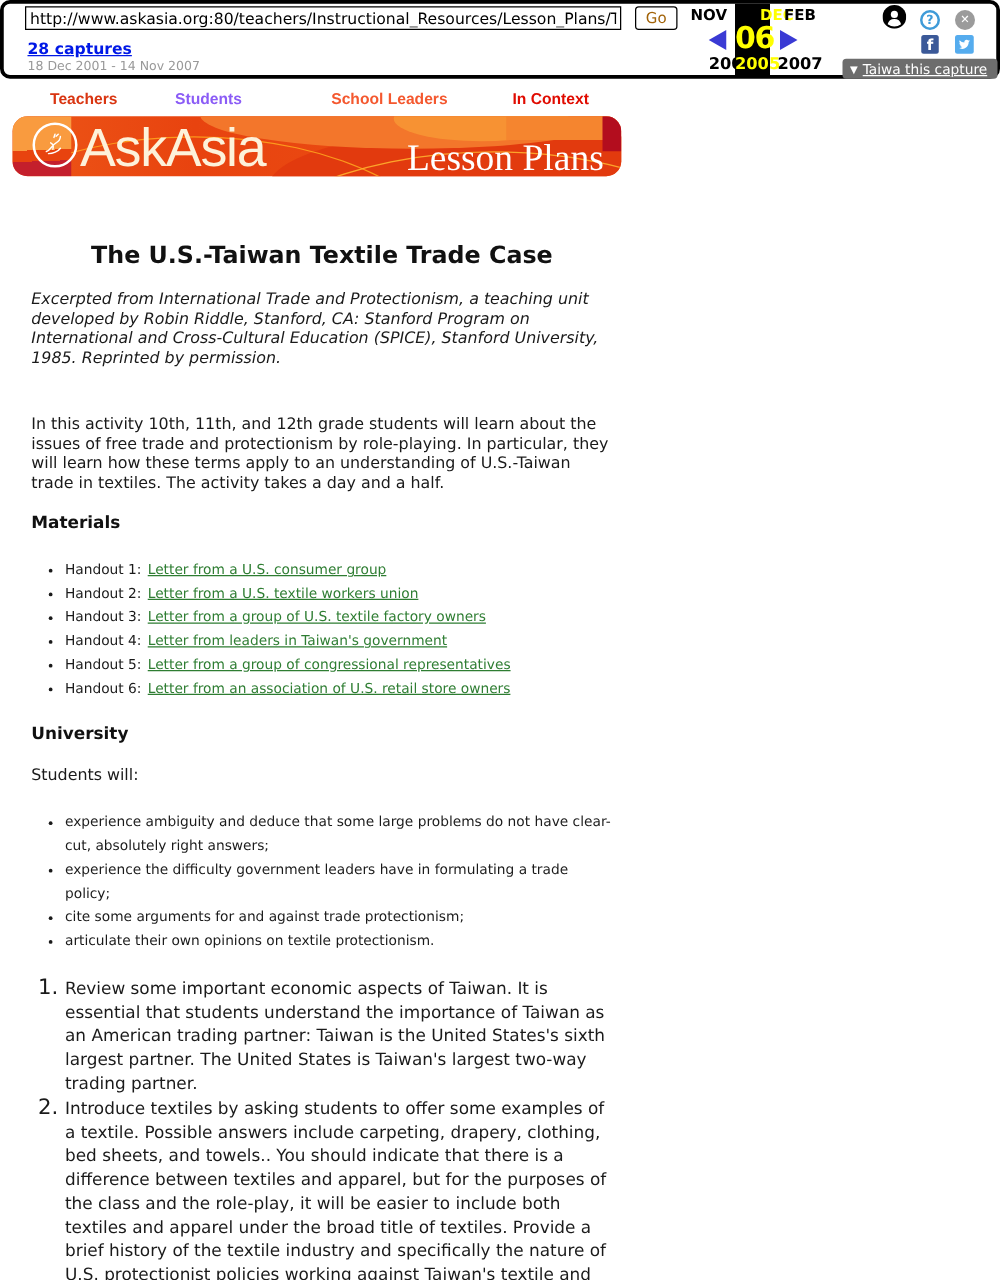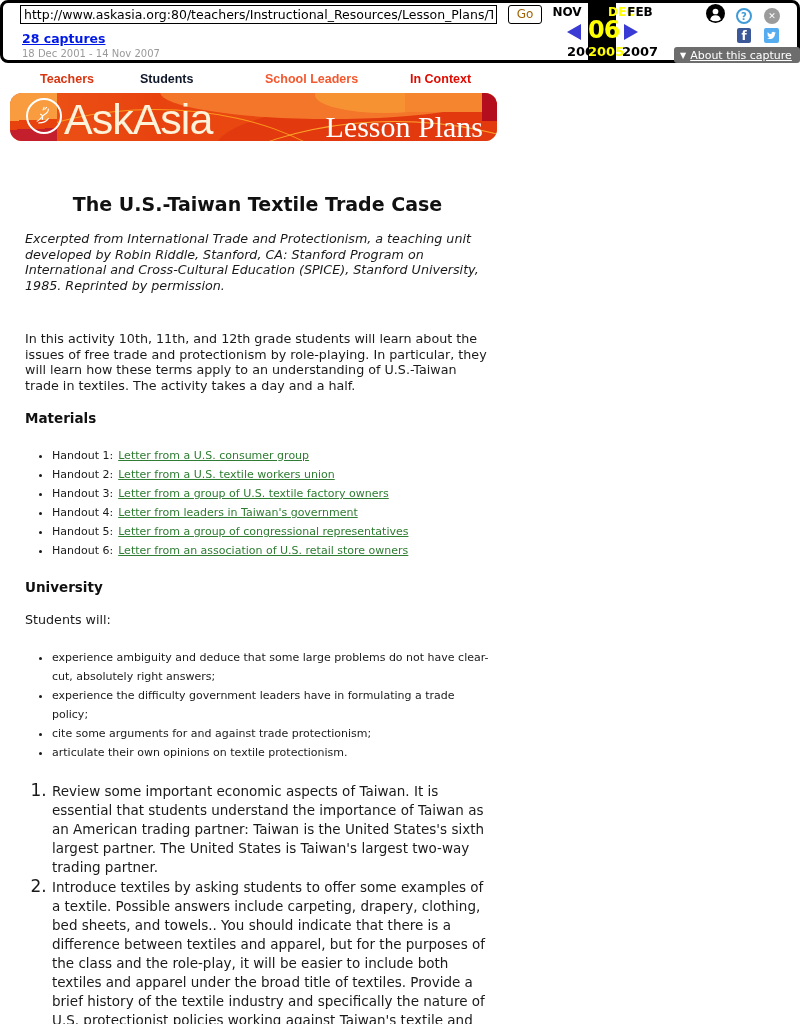--- a/index.html
+++ b/index.html
@@ -45,21 +45,21 @@
               border-radius:3px; color:#fff; font-size:11px; padding:1px 8px 1px 6px;
               display:flex; align-items:center; gap:4px; cursor:pointer; white-space:nowrap; }
   .wb-about .lbl { text-decoration:underline; }
   .wb-about .tri { font-size:8px; text-decoration:none; }
 
   
   .tabs { position:relative; height:30px; }
   .tab { position:absolute; top:9px; font-family:"Liberation Sans",sans-serif;
          font-size:12.5px; font-weight:bold; text-decoration:none; cursor:pointer; }
   .tab-teachers { left:40px;  color:#d93511; }
-  .tab-students { left:140px; color:#0f172a; }
+  .tab-students { left:140px; color:#8b5cf6; }
   .tab-school   { left:265px; color:#f4582f; }
   .tab-context  { left:410px; color:#e00b00; }
 
   
   .banner { position:relative; margin-left:10px; width:487px; height:48px;
             border-radius:12px; overflow:hidden;
             background:linear-gradient(90deg,#ed5617 0%,#e8430f 30%,#ea4a12 60%,#ef5a1e 100%); }
   .bn-ellipse-dark { position:absolute; left:205px; top:9px; width:370px; height:95px;
                      background:#e23a0e; border-radius:50%; }
   .bn-top-light { position:absolute; left:150px; top:-28px; width:340px; height:54px;
@@ -128,21 +128,21 @@
   <span class="wb-ic wb-help">?</span>
   <span class="wb-ic wb-close">✕</span>
   <span class="wb-ic wb-fb">f</span>
   <span class="wb-ic wb-tw">
     <svg width="11" height="11" viewBox="0 0 24 24">
       <path fill="#fff" d="M22 5.8c-.7.3-1.5.6-2.3.7.8-.5 1.4-1.3 1.7-2.2-.8.5-1.6.8-2.5 1a4 4 0 0 0-6.9 3.6A11.4 11.4 0 0 1 3.7 4.7a4 4 0 0 0 1.2 5.3c-.6 0-1.3-.2-1.8-.5v.1a4 4 0 0 0 3.2 3.9c-.6.2-1.2.2-1.8.1a4 4 0 0 0 3.7 2.8A8 8 0 0 1 2 18.1a11.3 11.3 0 0 0 6.1 1.8c7.3 0 11.4-6.1 11.4-11.4v-.5c.8-.6 1.5-1.3 2-2.2z"></path>
     </svg>
   </span>
   <div class="wb-about">
     <span class="tri">▼</span>
-    <span class="lbl">About this capture</span>
+    <span class="lbl">Taiwa this capture</span>
   </div>
 </div>
 
 <div class="tabs">
   <a class="tab tab-teachers">Teachers</a>
   <a class="tab tab-students">Students</a>
   <a class="tab tab-school">School Leaders</a>
   <a class="tab tab-context">In Context</a>
 </div>
 

